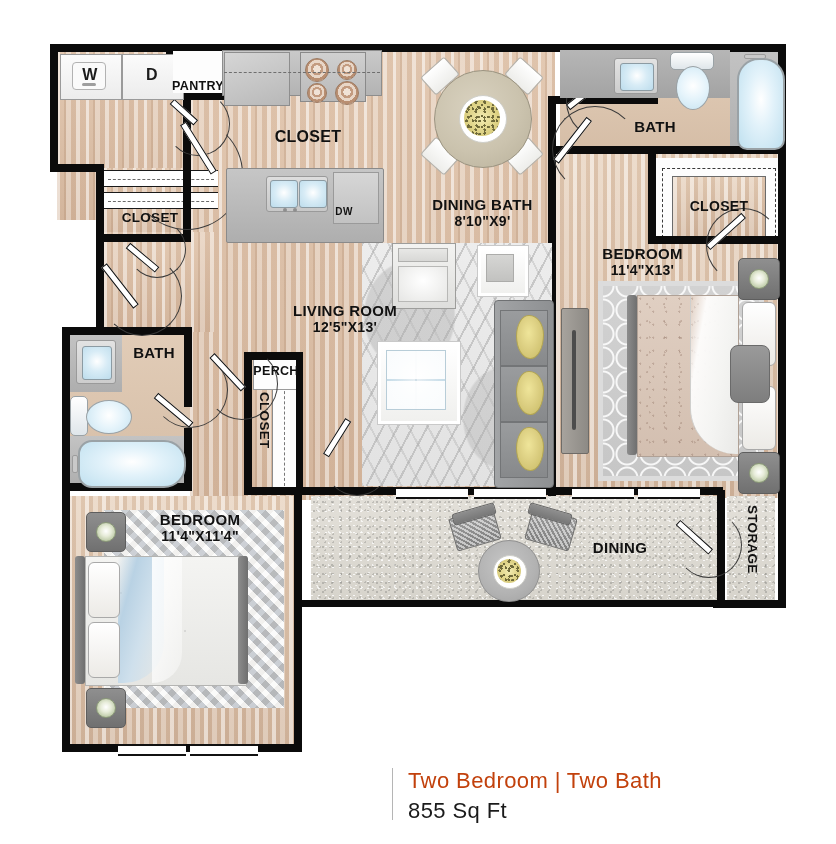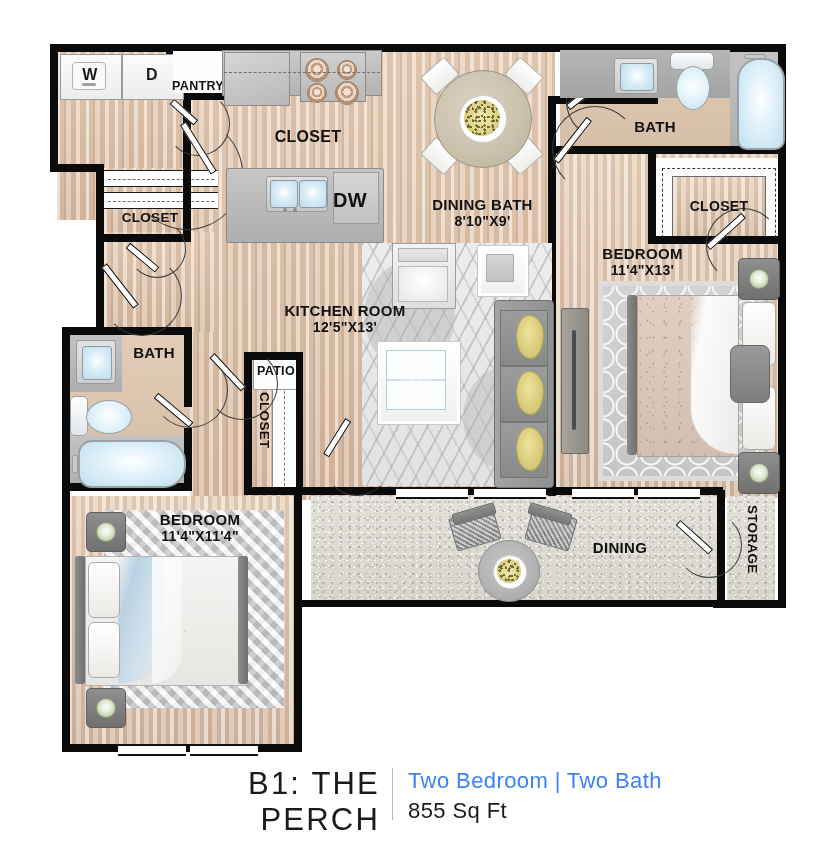--- a/index.html
+++ b/index.html
@@ -148,21 +148,21 @@
       repeating-linear-gradient(45deg, rgba(255,255,255,.55) 0 2px, rgba(0,0,0,0) 2px 4px),
       linear-gradient(180deg,#9e9e9e,#808080);
     border:1.4px solid #6d6d6d;border-radius:3px;}
 
   
   .title-wrap{position:absolute;left:0;top:762px;width:836px;height:78px;}
   .t-name{position:absolute;left:118px;top:4px;width:262px;text-align:right;
     font-family:"Liberation Sans", sans-serif;font-size:31px;color:#1a1a1a;
     letter-spacing:2.2px;font-weight:300;}
   .t-div{position:absolute;left:392px;top:6px;width:1px;height:52px;background:#b5b5b5;}
-  .t-sub1{position:absolute;left:408px;top:6px;font-size:22px;color:#3b82f6;font-weight:300;letter-spacing:.4px;}
+  .t-sub1{position:absolute;left:408px;top:6px;font-size:22px;color:#c2410c;font-weight:300;letter-spacing:.4px;}
   .t-sub2{position:absolute;left:408px;top:36px;font-size:22px;color:#1a1a1a;font-weight:300;letter-spacing:.4px;}
 </style>
 </head>
 <body>
 
 <div id="stage">
 
   <div class="floor wood abs" style="left:57px;top:50px;width:162px;height:170px;"></div>
 
   <div class="floor wood abs" style="left:104px;top:168px;width:115px;height:70px;"></div>
@@ -311,21 +311,21 @@
 
   <div class="lbl" style="left:233px;top:128px;width:150px;font-size:16px;">CLOSET</div>
 
   <div class="island" style="left:226px;top:168px;width:156px;height:73px;"></div>
   <div class="abs" style="left:266px;top:176px;width:62px;height:36px;background:linear-gradient(180deg,#dedede,#c8c8c8);border:1.3px solid #9a9a9a;border-radius:3px;"></div>
   <div class="sinkbowl" style="left:270px;top:180px;width:26px;height:26px;"></div>
   <div class="sinkbowl" style="left:299px;top:180px;width:26px;height:26px;"></div>
   <div class="abs" style="left:283px;top:208px;width:4px;height:4px;border-radius:50%;background:#8e8e8e;"></div>
   <div class="abs" style="left:293px;top:208px;width:4px;height:4px;border-radius:50%;background:#8e8e8e;"></div>
   <div class="abs" style="left:333px;top:172px;width:46px;height:52px;background:linear-gradient(180deg,#d6d6d6,#c2c2c2);border:1.3px solid #9a9a9a;"></div>
-  <div class="lbl" style="left:333px;top:189px;width:22px;font-size:20px;">DW</div>
+  <div class="lbl" style="left:333px;top:206px;width:22px;font-size:10px;">DW</div>
 
   <div class="dchair" style="left:424px;top:64px;width:30px;height:22px;transform:rotate(-42deg);border-radius:3px;"></div>
   <div class="dchair" style="left:508px;top:64px;width:30px;height:22px;transform:rotate(42deg);border-radius:3px;"></div>
   <div class="dchair" style="left:424px;top:144px;width:30px;height:22px;transform:rotate(42deg);border-radius:3px;"></div>
   <div class="dchair" style="left:508px;top:144px;width:30px;height:22px;transform:rotate(-42deg);border-radius:3px;"></div>
   <div class="dtable" style="left:434px;top:70px;width:96px;height:96px;"></div>
   <div class="platter" style="left:459px;top:95px;width:46px;height:46px;"></div>
   <div class="food" style="left:464px;top:100px;width:36px;height:36px;"></div>
 
   <div class="lbl" style="left:400px;top:197px;width:165px;font-size:15px;">DINING BATH</div>
@@ -359,21 +359,21 @@
   <div class="sofa-cush" style="left:500px;top:310px;width:46px;height:54px;"></div>
   <div class="sofa-cush" style="left:500px;top:366px;width:46px;height:54px;"></div>
   <div class="sofa-cush" style="left:500px;top:422px;width:46px;height:54px;"></div>
   <div class="ypillow" style="left:516px;top:315px;width:26px;height:42px;"></div>
   <div class="ypillow" style="left:516px;top:371px;width:26px;height:42px;"></div>
   <div class="ypillow" style="left:516px;top:427px;width:26px;height:42px;"></div>
 
   <div class="tvconsole" style="left:561px;top:308px;width:26px;height:144px;"></div>
   <div class="abs" style="left:572px;top:330px;width:4px;height:100px;background:#4c4c4c;border-radius:2px;"></div>
 
-  <div class="lbl" style="left:265px;top:303px;width:160px;font-size:15px;">KITCHEN ROOM</div>
+  <div class="lbl" style="left:265px;top:303px;width:160px;font-size:15px;">LIVING ROOM</div>
   <div class="lbl" style="left:265px;top:320px;width:160px;font-size:14px;">12'5"X13'</div>
 
   <div class="abs" style="left:560px;top:50px;width:170px;height:48px;background:linear-gradient(180deg,#b6b6b6,#a3a3a3);"></div>
   <div class="abs" style="left:614px;top:58px;width:44px;height:36px;background:linear-gradient(180deg,#e2e2e2,#cdcdcd);border:1.4px solid #9a9a9a;border-radius:3px;"></div>
   <div class="sinkbowl" style="left:620px;top:63px;width:32px;height:26px;"></div>
   <div class="toilet-tank" style="left:670px;top:52px;width:42px;height:16px;"></div>
   <div class="toilet-seat" style="left:676px;top:66px;width:32px;height:42px;"></div>
   <div class="abs" style="left:744px;top:54px;width:22px;height:5px;background:#c9c9c9;border:1px solid #9d9d9d;border-radius:2px;"></div>
   <div class="tub" style="left:737px;top:58px;width:44px;height:88px;border-radius:22px 22px 10px 10px;"></div>
   <div class="lbl" style="left:600px;top:119px;width:110px;font-size:15px;">BATH</div>
@@ -413,21 +413,21 @@
   <div class="lbl" style="left:570px;top:263px;width:145px;font-size:14px;">11'4"X13'</div>
 
   <div class="abs" style="left:76px;top:340px;width:40px;height:44px;background:linear-gradient(180deg,#e2e2e2,#cdcdcd);border:1.4px solid #9a9a9a;border-radius:3px;"></div>
   <div class="sinkbowl" style="left:82px;top:346px;width:28px;height:32px;"></div>
   <div class="toilet-tank" style="left:70px;top:396px;width:16px;height:38px;border-radius:5px;"></div>
   <div class="toilet-seat" style="left:86px;top:400px;width:44px;height:32px;"></div>
   <div class="abs" style="left:72px;top:455px;width:6px;height:18px;background:#c9c9c9;border:1px solid #9d9d9d;border-radius:2px;"></div>
   <div class="tub" style="left:78px;top:440px;width:104px;height:44px;border-radius:14px 22px 22px 14px;"></div>
   <div class="lbl" style="left:118px;top:345px;width:72px;font-size:15px;">BATH</div>
 
-  <div class="lbl" style="left:253px;top:364px;width:46px;font-size:12.5px;">PATIO</div>
+  <div class="lbl" style="left:253px;top:364px;width:46px;font-size:12.5px;">PERCH</div>
   <div class="lbl vert" style="left:256px;top:392px;width:16px;font-size:13.5px;">CLOSET</div>
   <div class="lbl" style="left:104px;top:210px;width:92px;font-size:13.5px;">CLOSET</div>
 
   <div class="rug" style="left:104px;top:510px;width:180px;height:198px;
       background-color:#dcdcd8;
       background-image:
         repeating-linear-gradient(45deg, rgba(150,160,175,.42) 0 6px, rgba(255,255,255,.72) 6px 12px),
         repeating-linear-gradient(-45deg, rgba(186,178,168,.38) 0 6px, rgba(255,255,255,.62) 6px 12px),
         linear-gradient(180deg,#e4e2dd,#d8d6d1);
       background-size:17px 17px,17px 17px,100% 100%;"></div>
@@ -460,19 +460,18 @@
   <div class="abs" style="left:528px;top:508px;width:44px;height:12px;transform:rotate(16deg);background:linear-gradient(180deg,#8f8f8f,#777);border:1.3px solid #676767;border-radius:3px;"></div>
   <div class="abs" style="left:478px;top:540px;width:62px;height:62px;border-radius:50%;
       background:radial-gradient(circle at 45% 40%,#c6c6c6 0%,#b2b2b2 60%,#9f9f9f 100%);border:1.5px solid #909090;"></div>
   <div class="platter" style="left:493px;top:555px;width:32px;height:32px;"></div>
   <div class="food" style="left:497px;top:559px;width:24px;height:24px;"></div>
 
   <div class="lbl" style="left:580px;top:540px;width:80px;font-size:15px;">DINING</div>
   <div class="lbl vert" style="left:744px;top:505px;width:16px;font-size:13.5px;">STORAGE</div>
 
   <div class="title-wrap">
-    <div class="t-name">B1: THE PERCH</div>
     <div class="t-div"></div>
     <div class="t-sub1">Two Bedroom  |  Two Bath</div>
     <div class="t-sub2">855 Sq Ft</div>
   </div>
 
 </div>
 
 </body></html>

